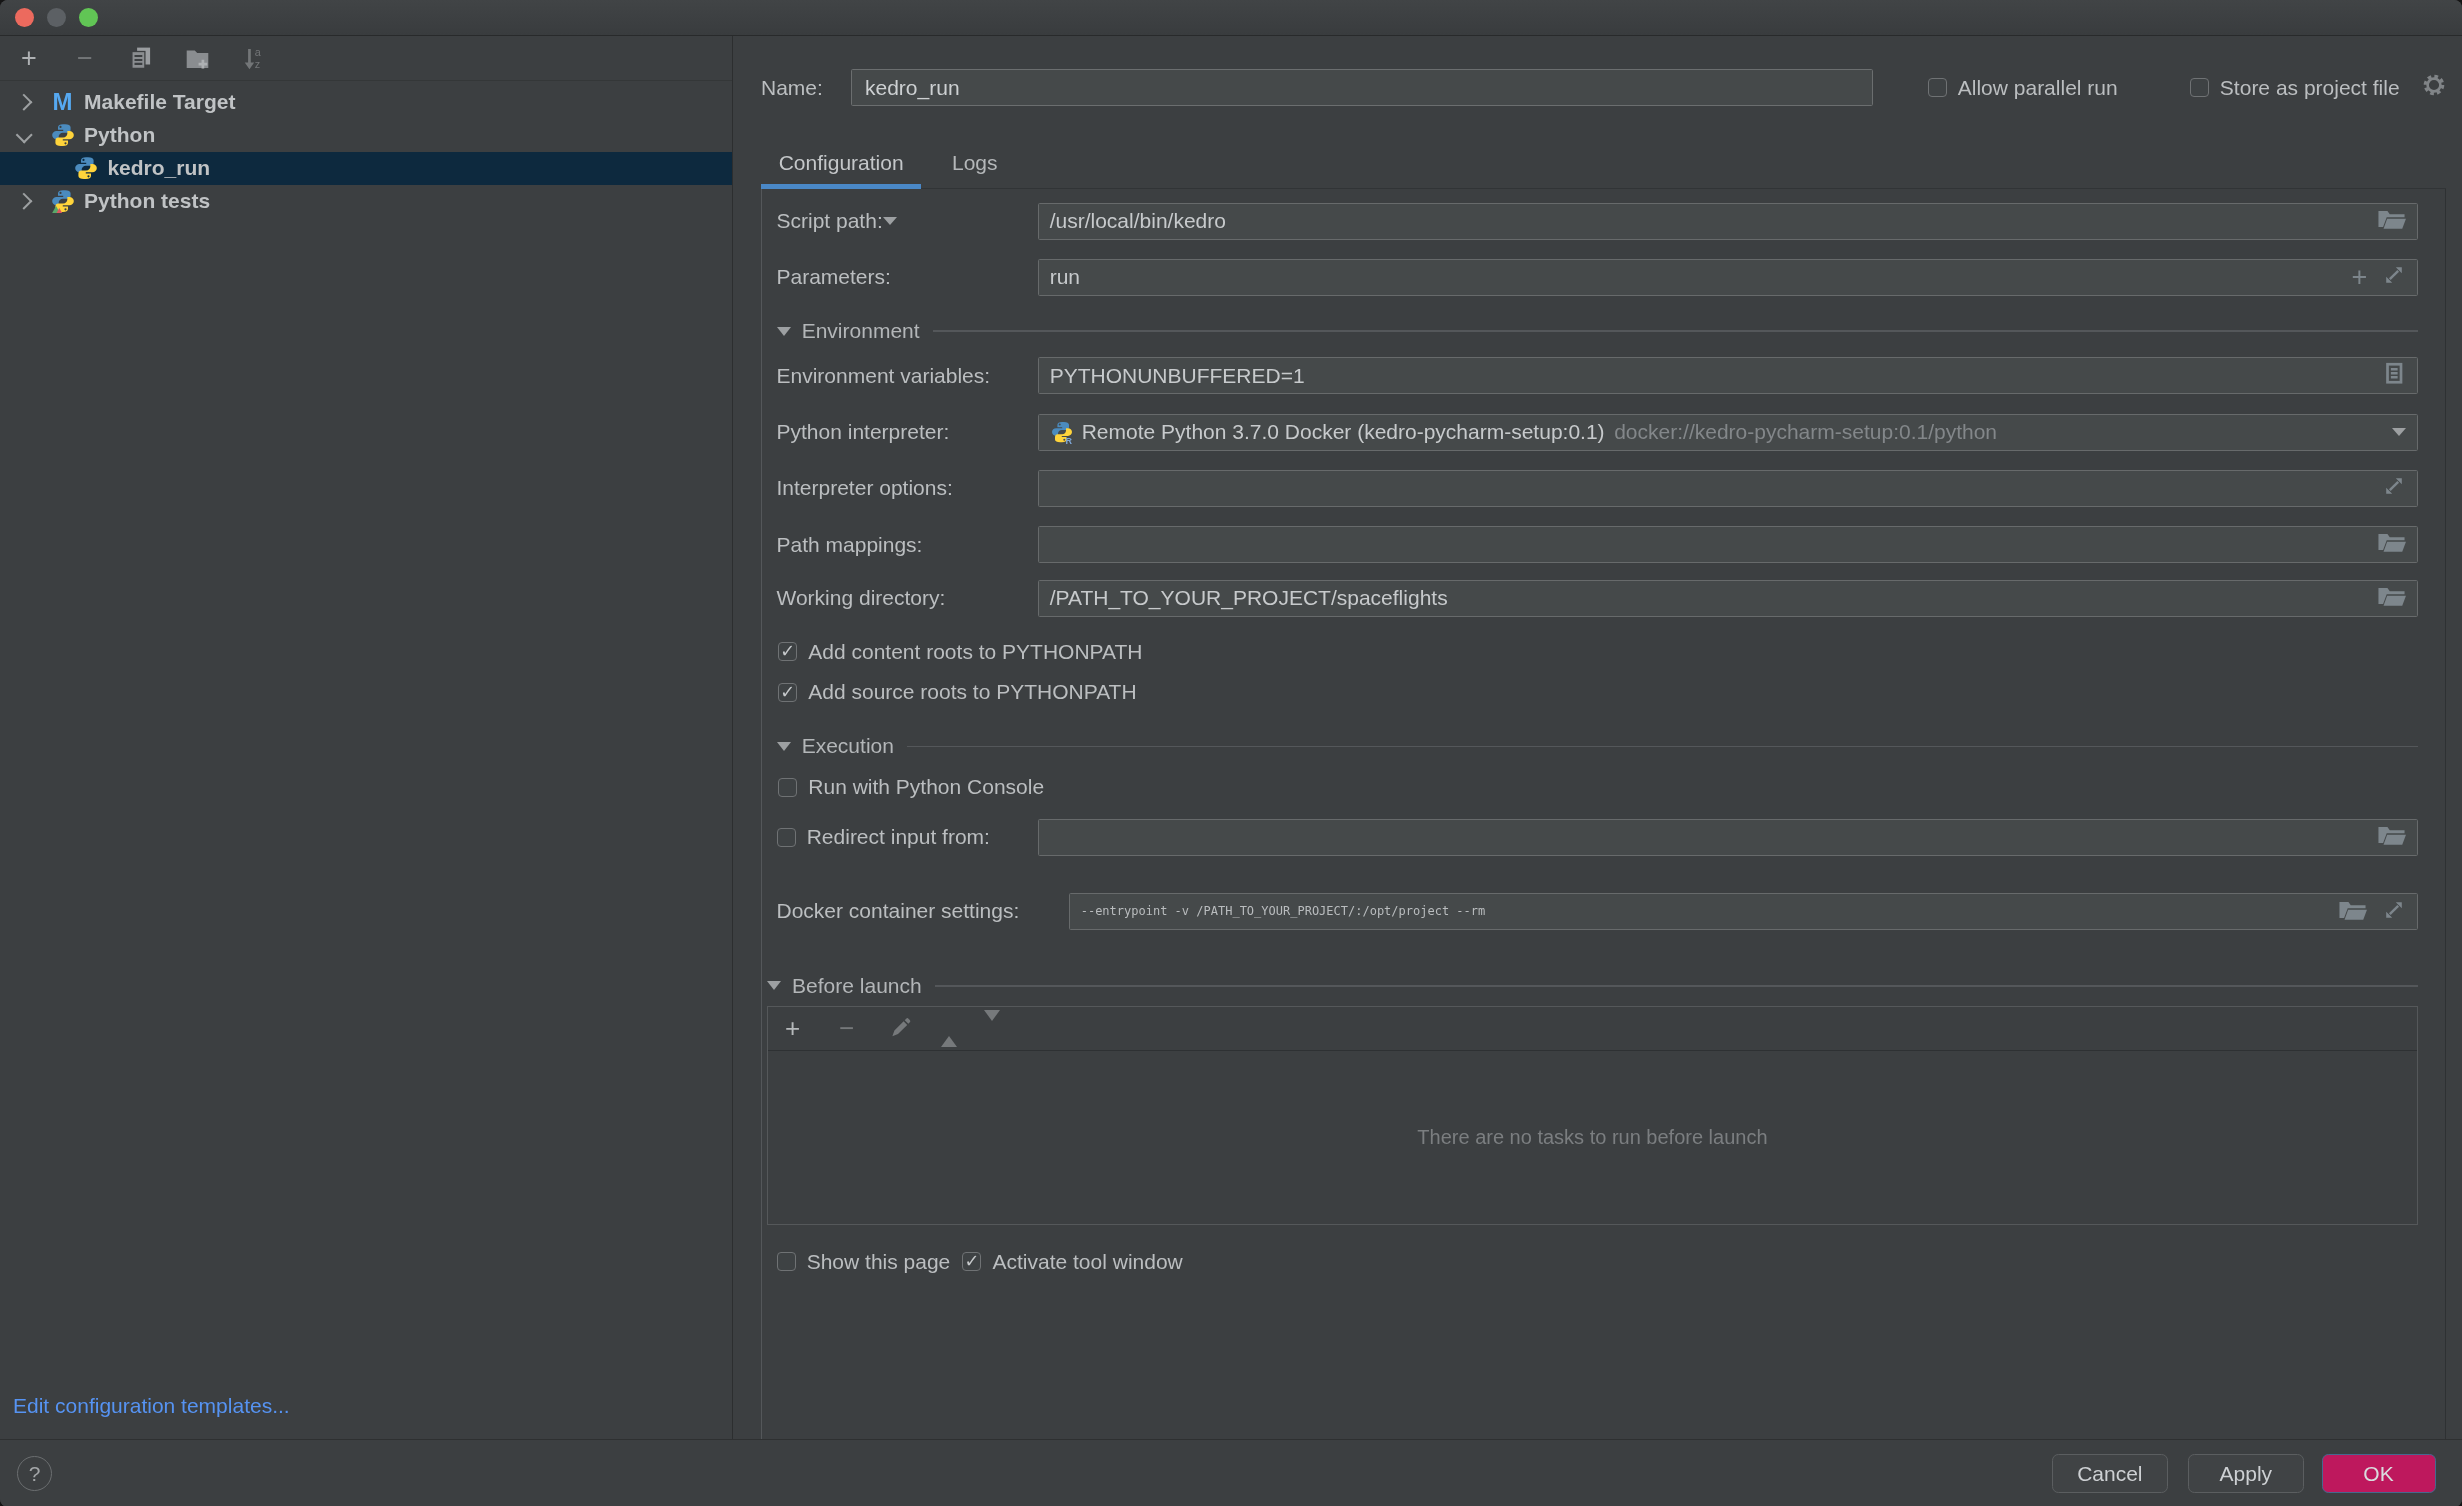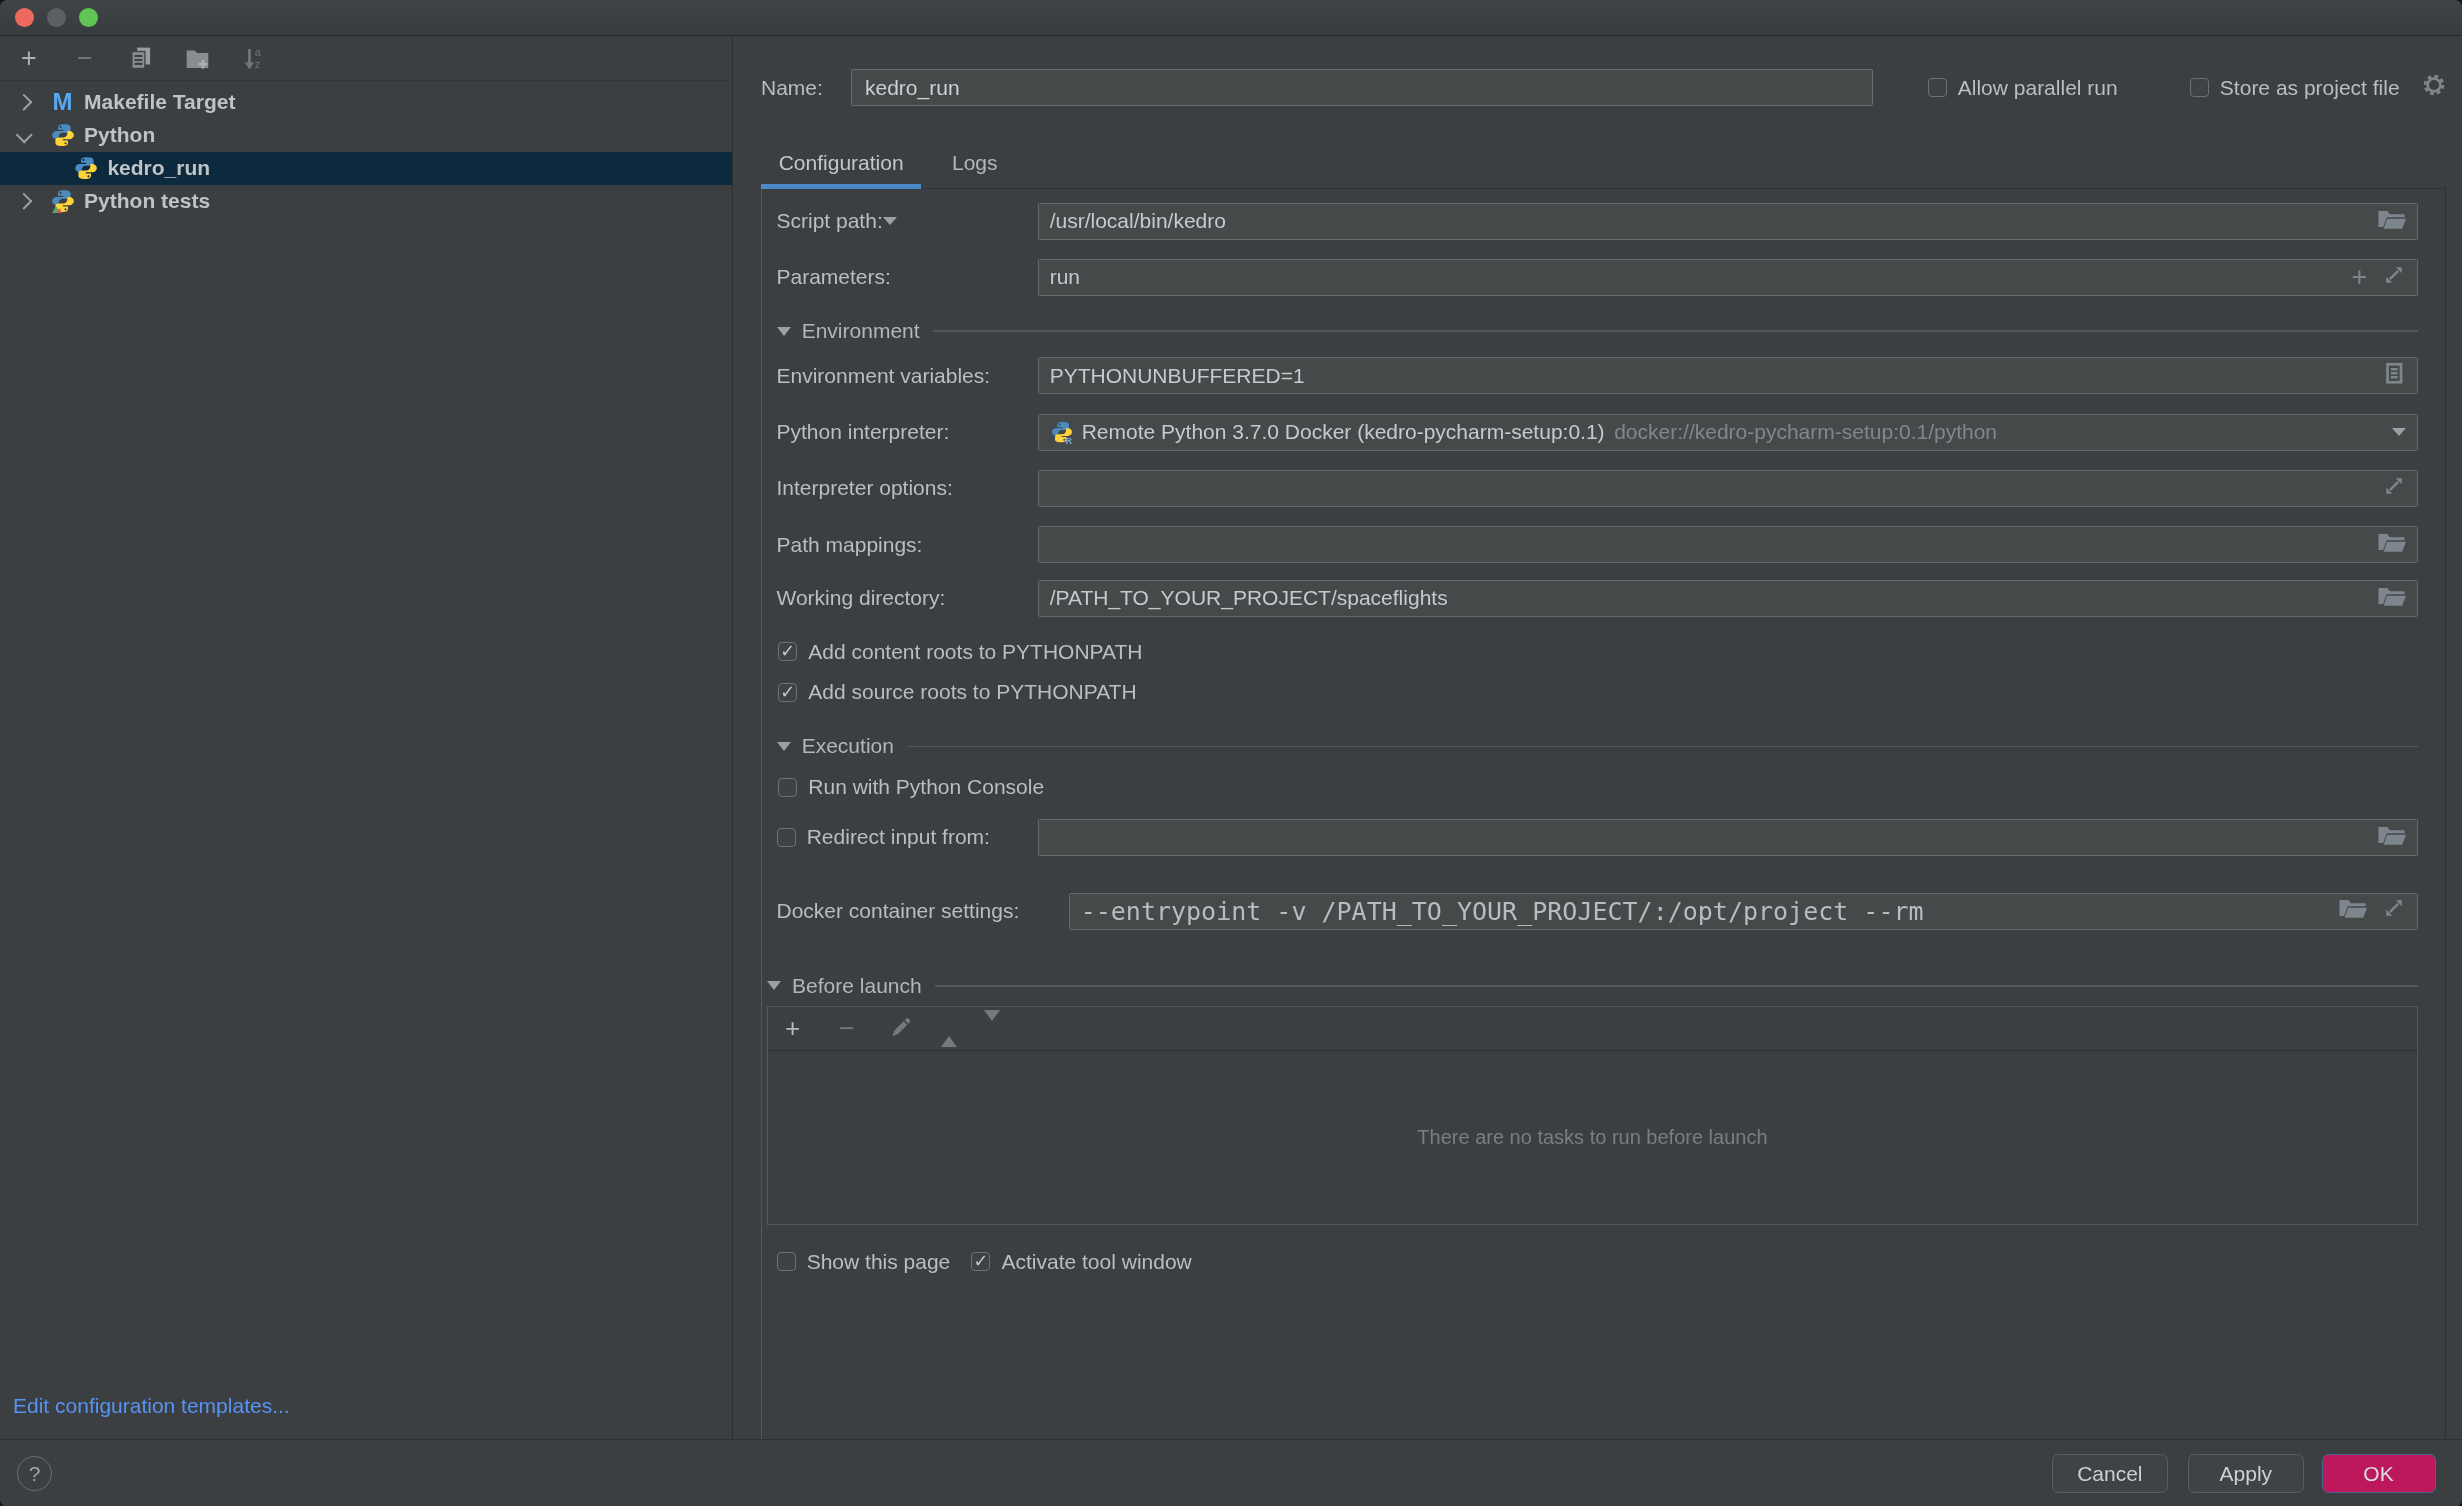--- a/index.html
+++ b/index.html
@@ -55,21 +55,21 @@
 
   .tab-content{flex:1;margin-left:28px;margin-right:16px;border-left:0.8px solid #54575a;border-right:0.8px solid #2e3133;padding:13px 27px 0 14.5px;min-height:0;}
 
   .frow{display:flex;align-items:center;height:39px;}
   .flabel{width:237px;flex:none;padding-right:24px;font-size:21px;color:#bbbec0;display:flex;align-items:center;justify-content:flex-start;}
   .flabel.plain{justify-content:flex-start;}
   .flabel.wide{width:268px;}
   .dd-arrow{width:0;height:0;border-left:7.2px solid transparent;border-right:7.2px solid transparent;border-top:8.8px solid #9da0a2;margin-right:13px;}
   .field{flex:1;height:35px;background:#45494a;border:1.6px solid #676a6b;border-radius:1.6px;display:flex;align-items:center;padding:0 11.2px;font-size:21px;color:#c7cacc;min-width:0;}
   .field .ficons{margin-left:auto;display:flex;align-items:center;gap:14.5px;}
-  .field.mono{font-family:"DejaVu Sans Mono",monospace;font-size:25px;color:#b9bcbe;}
+  .field.mono{font-family:"DejaVu Sans Mono",monospace;font-size:12px;color:#b9bcbe;}
   .hint{color:#83878a;font-size:21px;margin-left:9.6px;white-space:nowrap;overflow:hidden;}
   .pyico{flex:none;margin-right:8px;display:flex;}
 
   .section{display:flex;align-items:center;margin:22.5px 0 13px;flex:none;}
   .sec-arrow{width:0;height:0;border-left:7.2px solid transparent;border-right:7.2px solid transparent;border-top:9.6px solid #9da0a2;margin-right:11.2px;}
   .sec-title{font-size:21px;color:#b3b6b8;white-space:nowrap;}
   .sec-rule{flex:1;height:1.6px;background:#54575a;margin-left:13px;}
 
   .cbrow{display:flex;align-items:center;height:32px;gap:11.2px;font-size:21px;color:#bbbec0;}
   .cbrow.indent{margin-left:1.6px;}
@@ -404,21 +404,21 @@
               <svg width="22.5" height="22.5" viewBox="0 0 20 20">
                   <path fill="#76797b" d="M3 17l1.8-5L13 3.8 16.2 7 8 15.2 3 17zM14 2.8L17.2 6l1.3-1.3a1.4 1.4 0 000-2L17.3 1.5a1.4 1.4 0 00-2 0z"></path>
                 </svg>
             </span>
             <span><span class="tri-up"></span></span>
             <span><span class="tri-down"></span></span>
           </div>
           <div class="bl-empty">There are no tasks to run before launch</div>
         </div>
 
-        <div class="mt26" style="display:flex;align-items:flex-start;gap:21px;">
+        <div class="mt26" style="display:flex;align-items:flex-start;gap:12px;">
           <div class="cbrow">
             <span class="checkbox"></span>
             <span>Show this page</span>
           </div>
           <div class="cbrow">
             <span class="checkbox checked"></span>
             <span>Activate tool window</span>
           </div>
         </div>
 

